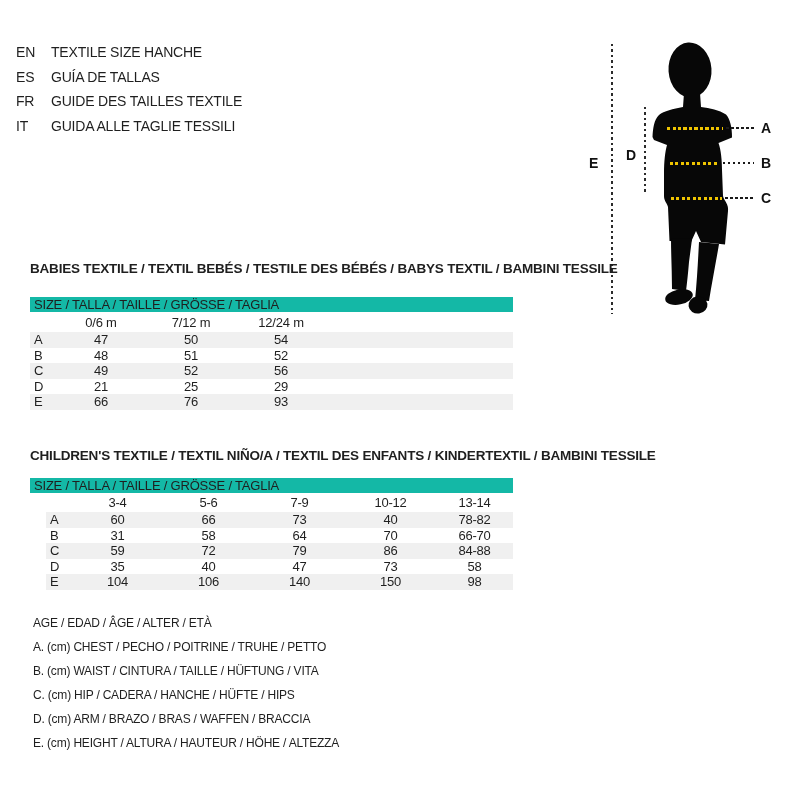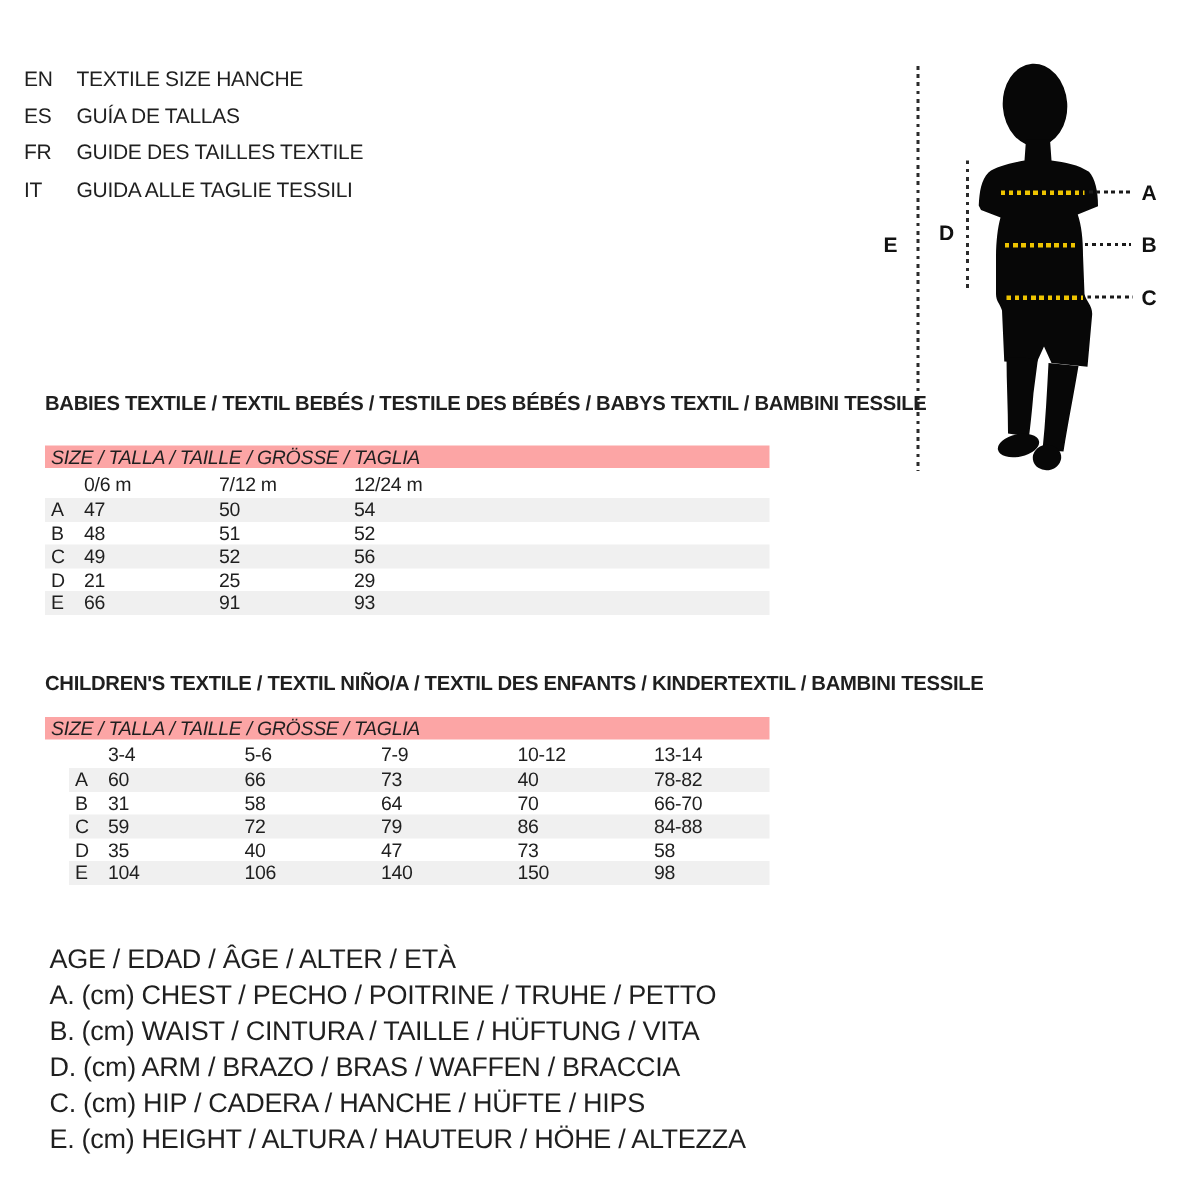--- a/index.html
+++ b/index.html
@@ -22,32 +22,32 @@
   .d-line{left:644px;top:107px;height:86px;}
   .hdash-y{height:3px;background:repeating-linear-gradient(90deg,var(--measure-dash-yellow,#eec400) 0 3px,transparent 3px 5.5px);}
   .hdash-b{height:2px;background:repeating-linear-gradient(90deg,#1a1a1a 0 2.5px,transparent 2.5px 5px);}
   .mlabel{font-size:14px;font-weight:bold;color:#111;line-height:14px;}
 
   
   .section-title{font-size:13.5px;white-space:nowrap;font-weight:bold;}
 
   
   .size-table{width:483px;font-size:13px;}
-  .st-header{height:15px;line-height:15px;background:#fca5a5;padding-left:4px;font-size:13px;font-style:italic;}
+  .st-header{height:15px;line-height:15px;background:#14b8a6;padding-left:4px;font-size:13px;}
   .grid{display:grid;align-items:center;}
   .g-babies{grid-template-columns:26px 90px 90px 90px 1fr;}
   .g-children{grid-template-columns:26px 91px 91px 91px 91px 1fr;margin-left:16px;}
   .colhead{height:20px;}
   .st-row{height:15.5px;line-height:15.5px;}
   .st-row.alt{background:#f0f0f0;}
-  .cell-c{text-align:left;}
+  .cell-c{text-align:center;}
   .cell-l{text-align:left;padding-left:4px;}
 
   
-  .legend{left:33px;top:628px;font-size:18px;line-height:23.9px;}
+  .legend{left:33px;top:612px;font-size:12px;line-height:23.9px;}
 
   svg{display:block;}
 </style>
 </head>
 <body>
 
 <div class="abs langs">
   <div class="lang-row">
     <span class="lang-code">EN</span>
     <span>TEXTILE SIZE HANCHE</span>
@@ -159,21 +159,21 @@
   <div class="grid g-babies st-row">
     <span class="cell-l">D</span>
     <span class="cell-c">21</span>
     <span class="cell-c">25</span>
     <span class="cell-c">29</span>
     <span></span>
   </div>
   <div class="grid g-babies st-row alt">
     <span class="cell-l">E</span>
     <span class="cell-c">66</span>
-    <span class="cell-c">91</span>
+    <span class="cell-c">76</span>
     <span class="cell-c">93</span>
     <span></span>
   </div>
 </div>
 
 <div class="abs section-title" style="left:30px;top:448px;">CHILDREN'S TEXTILE / TEXTIL NIÑO/A / TEXTIL DES ENFANTS / KINDERTEXTIL / BAMBINI TESSILE</div>
 
 <div class="abs size-table" style="left:30px;top:478px;">
   <div class="st-header">SIZE / TALLA / TAILLE / GRÖSSE / TAGLIA</div>
 
@@ -225,16 +225,16 @@
     <span class="cell-c">140</span>
     <span class="cell-c">150</span>
     <span class="cell-c">98</span>
   </div>
 </div>
 
 <div class="abs legend">
   <div>AGE / EDAD / ÂGE / ALTER / ETÀ</div>
   <div>A. (cm) CHEST / PECHO / POITRINE / TRUHE / PETTO</div>
   <div>B. (cm) WAIST / CINTURA / TAILLE / HÜFTUNG / VITA</div>
+  <div>C. (cm) HIP / CADERA / HANCHE / HÜFTE / HIPS</div>
   <div>D. (cm) ARM / BRAZO / BRAS / WAFFEN / BRACCIA</div>
-  <div>C. (cm) HIP / CADERA / HANCHE / HÜFTE / HIPS</div>
   <div>E. (cm) HEIGHT / ALTURA / HAUTEUR / HÖHE / ALTEZZA</div>
 </div>
 
 </body></html>

